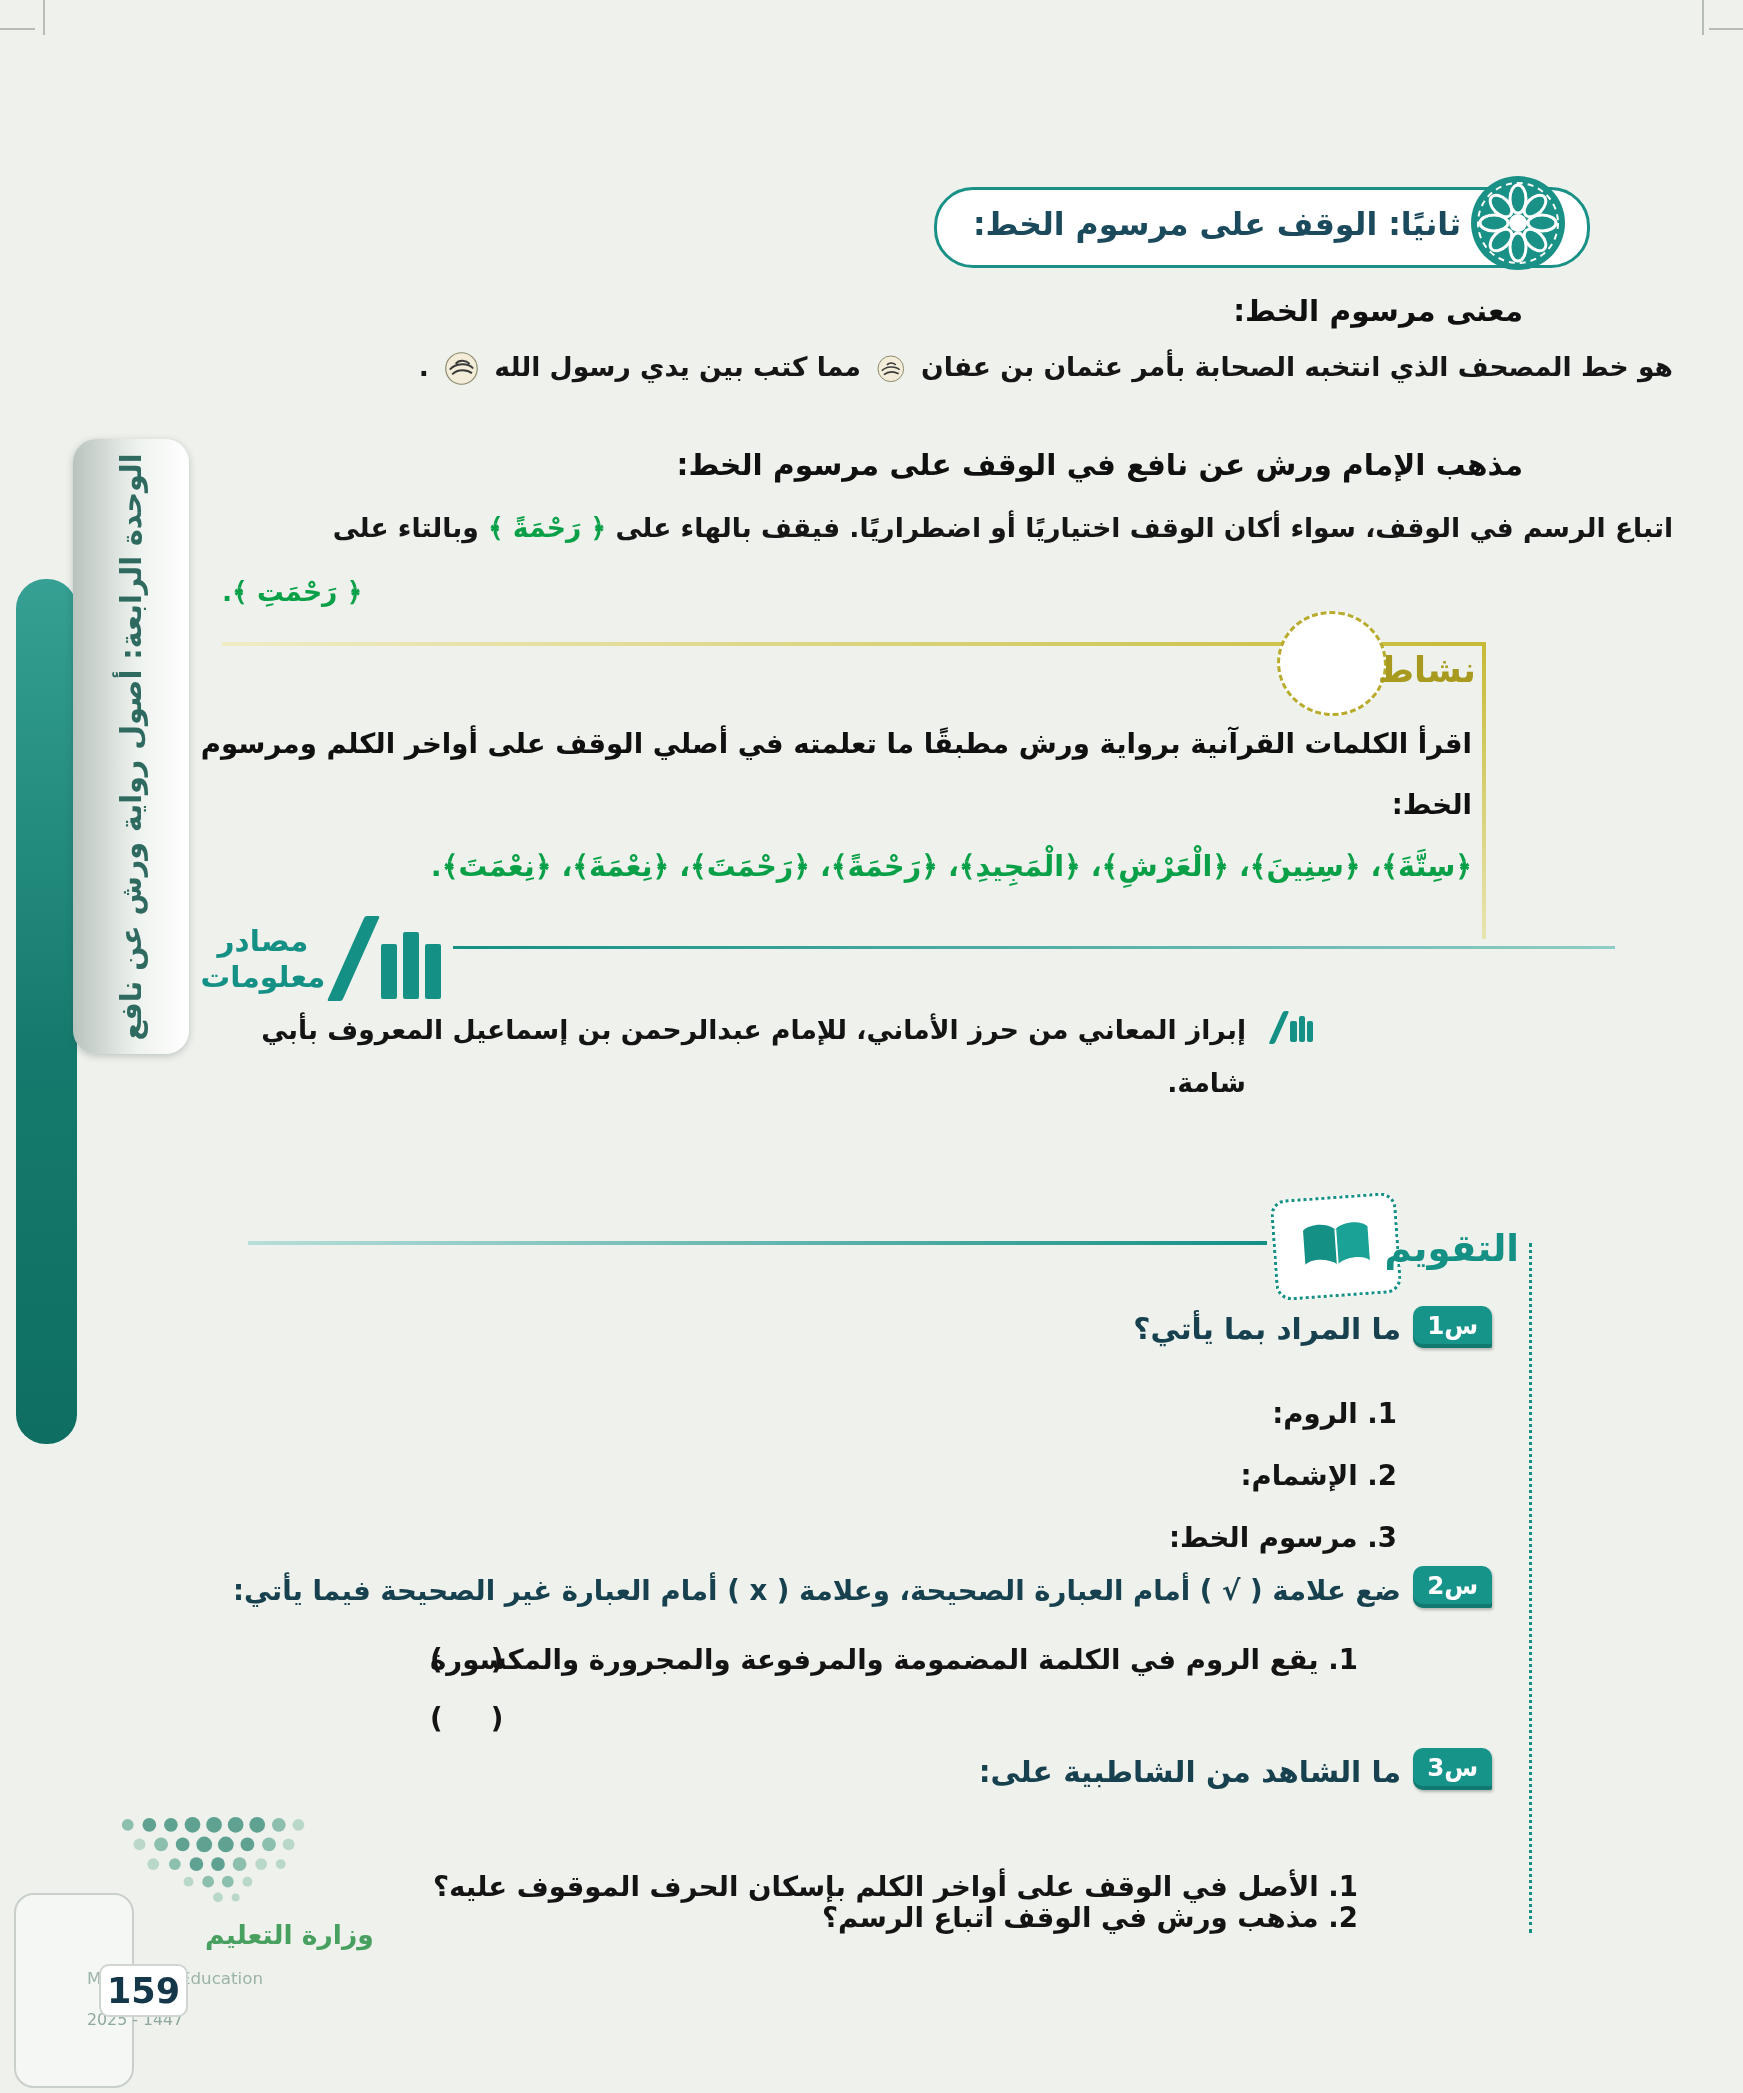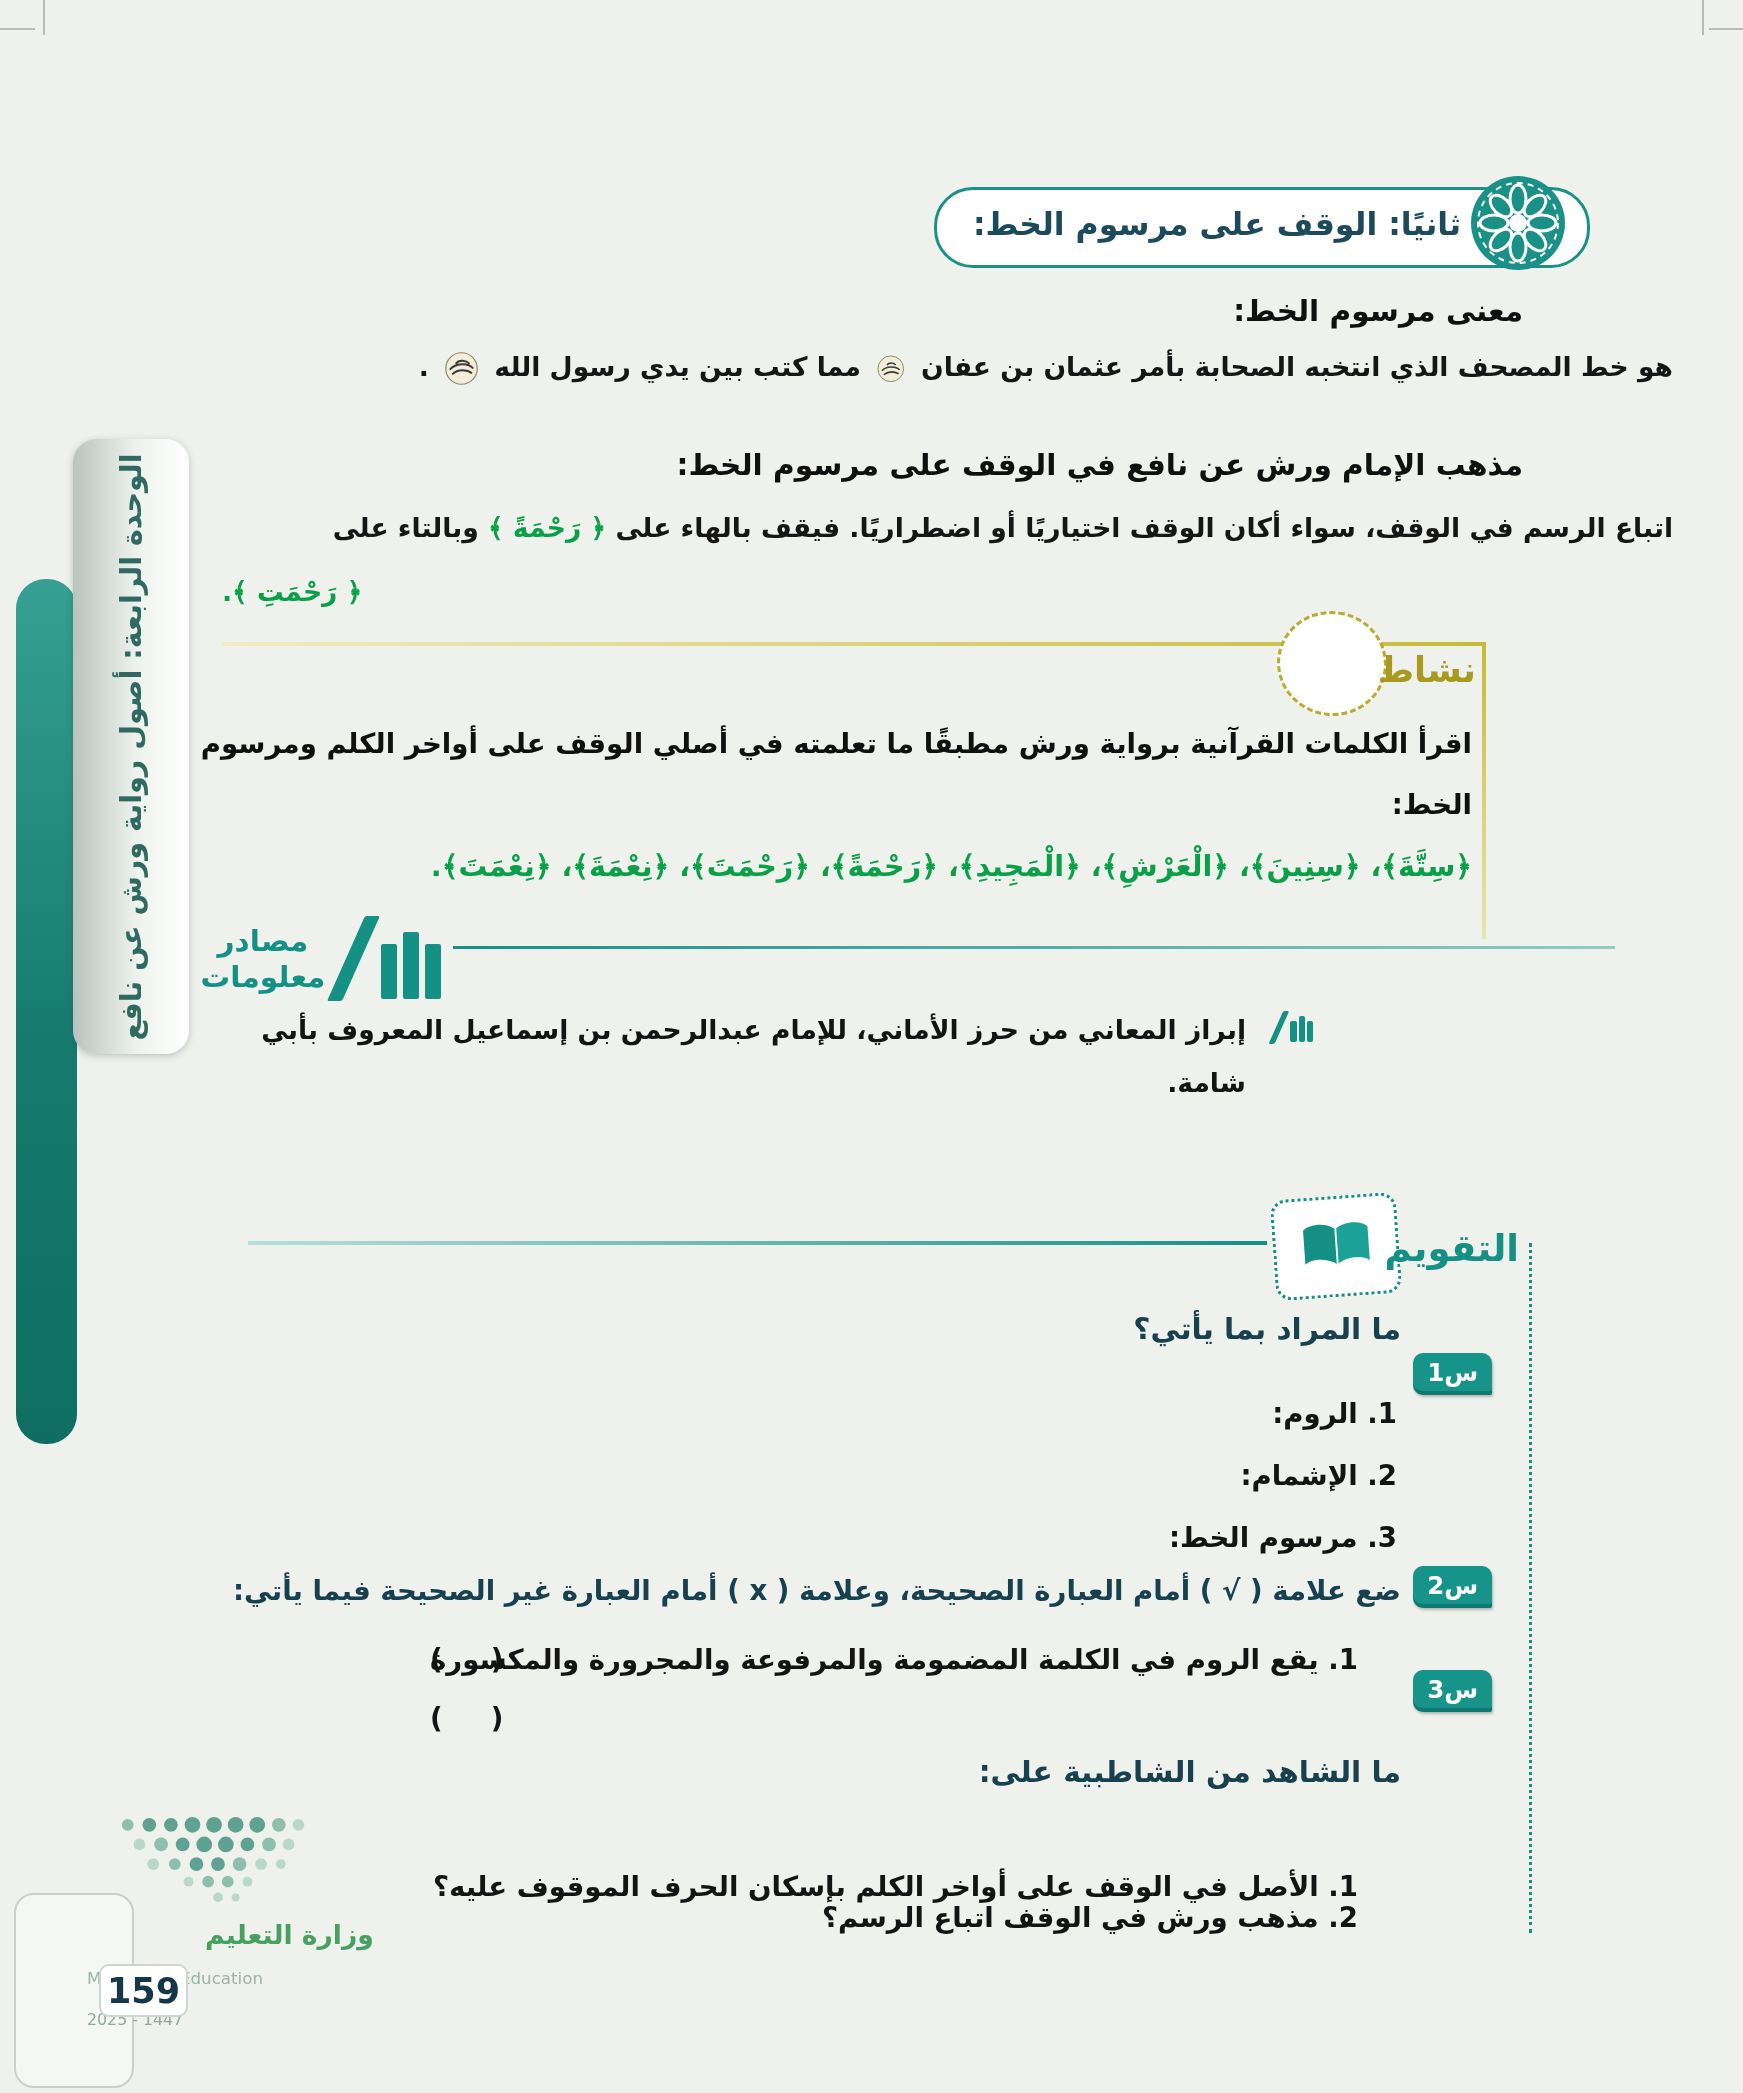--- a/index.html
+++ b/index.html
@@ -176,33 +176,33 @@
   <div class="abs ev-badge">
     <svg width="77" height="57" viewBox="0 0 80 60">
       <path d="M40,12 C30,3 12,5 6,11 L6,47 C12,41 30,41 40,49 Z" fill="#149085"></path>
       <path d="M40,12 C50,3 68,5 74,11 L74,47 C68,41 50,41 40,49 Z" fill="#1aa296"></path>
       <line x1="40" y1="12" x2="40" y2="49" stroke="#ffffff" stroke-width="2"></line>
     </svg>
   </div>
   <div class="abs ar ev-label">التقويم</div>
   <div class="abs ev-vdots"></div>
 
-  <div class="abs ar qbadge" style="right:252px;top:1306px;margin-top:47px;">س1</div>
+  <div class="abs ar qbadge" style="right:252px;top:1306px;">س1</div>
   <div class="abs ar qtitle" style="right:343px;top:1312px;">ما المراد بما يأتي؟</div>
   <div class="abs ar qitem" style="right:347px;top:1397px;">1. الروم:</div>
   <div class="abs ar qitem" style="right:347px;top:1459px;">2. الإشمام:</div>
   <div class="abs ar qitem" style="right:347px;top:1521px;">3. مرسوم الخط:</div>
 
   <div class="abs ar qbadge" style="right:252px;top:1566px;">س2</div>
   <div class="abs ar qtitle" style="right:343px;top:1574px;font-size:27.6px;">ضع علامة ( √ ) أمام العبارة الصحيحة، وعلامة ( x ) أمام العبارة غير الصحيحة فيما يأتي:</div>
   <div class="abs ar qitem" style="right:386px;top:1643px;">1. يقع الروم في الكلمة المضمومة والمرفوعة والمجرورة والمكسورة</div>
   <div class="abs qanswer" style="left:430px;top:1643px;">(     )</div>
   <div class="abs qanswer" style="left:430px;top:1702px;">(     )</div>
 
-  <div class="abs ar qbadge" style="right:252px;top:1670px;">س3</div>
+  <div class="abs ar qbadge" style="right:252px;top:1748px;">س3</div>
   <div class="abs ar qtitle" style="right:343px;top:1755px;">ما الشاهد من الشاطبية على:</div>
   <div class="abs ar qitem" style="right:386px;top:1822px;margin-top:48px;">1. الأصل في الوقف على أواخر الكلم بإسكان الحرف الموقوف عليه؟</div>
   <div class="abs ar qitem" style="right:386px;top:1901px;">2. مذهب ورش في الوقف اتباع الرسم؟</div>
 
   <div class="abs corner-box"></div>
   <svg class="abs" style="left:94px;top:1815px;" width="246" height="103" viewBox="0 0 250 105">
     <g>
       <circle cx="34" cy="10" r="6" fill="#8dbfae"></circle>
         <circle cx="56" cy="10" r="7" fill="#5fa292"></circle>
         <circle cx="78" cy="10" r="7" fill="#5fa292"></circle>

